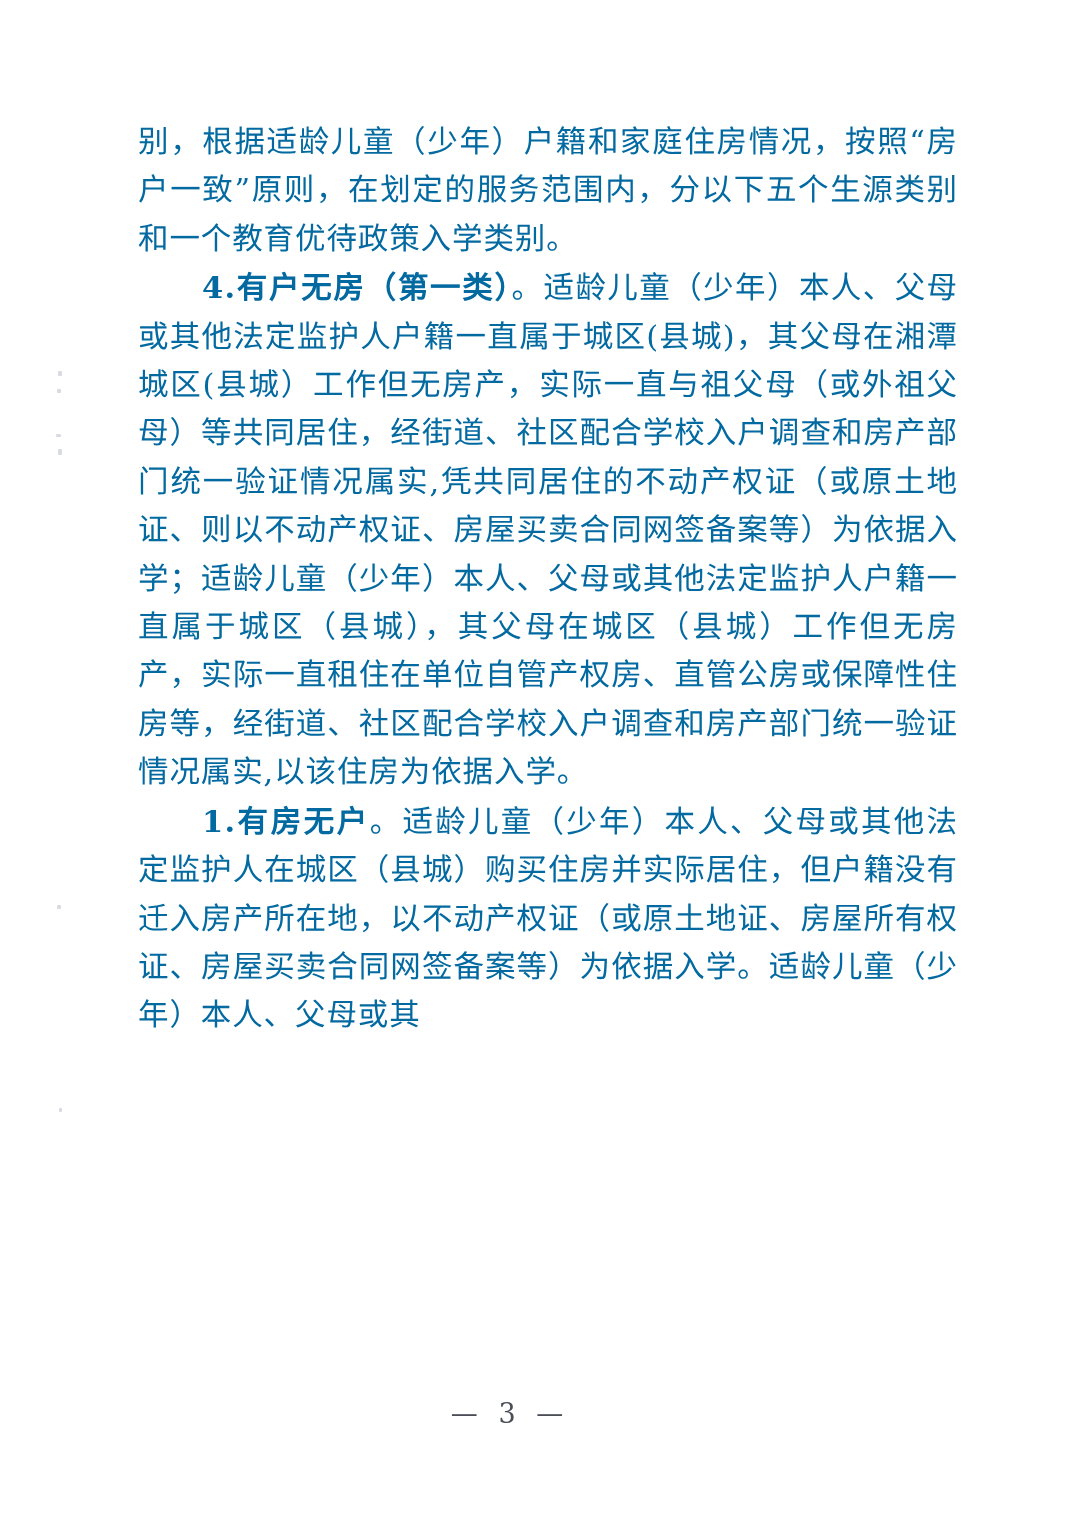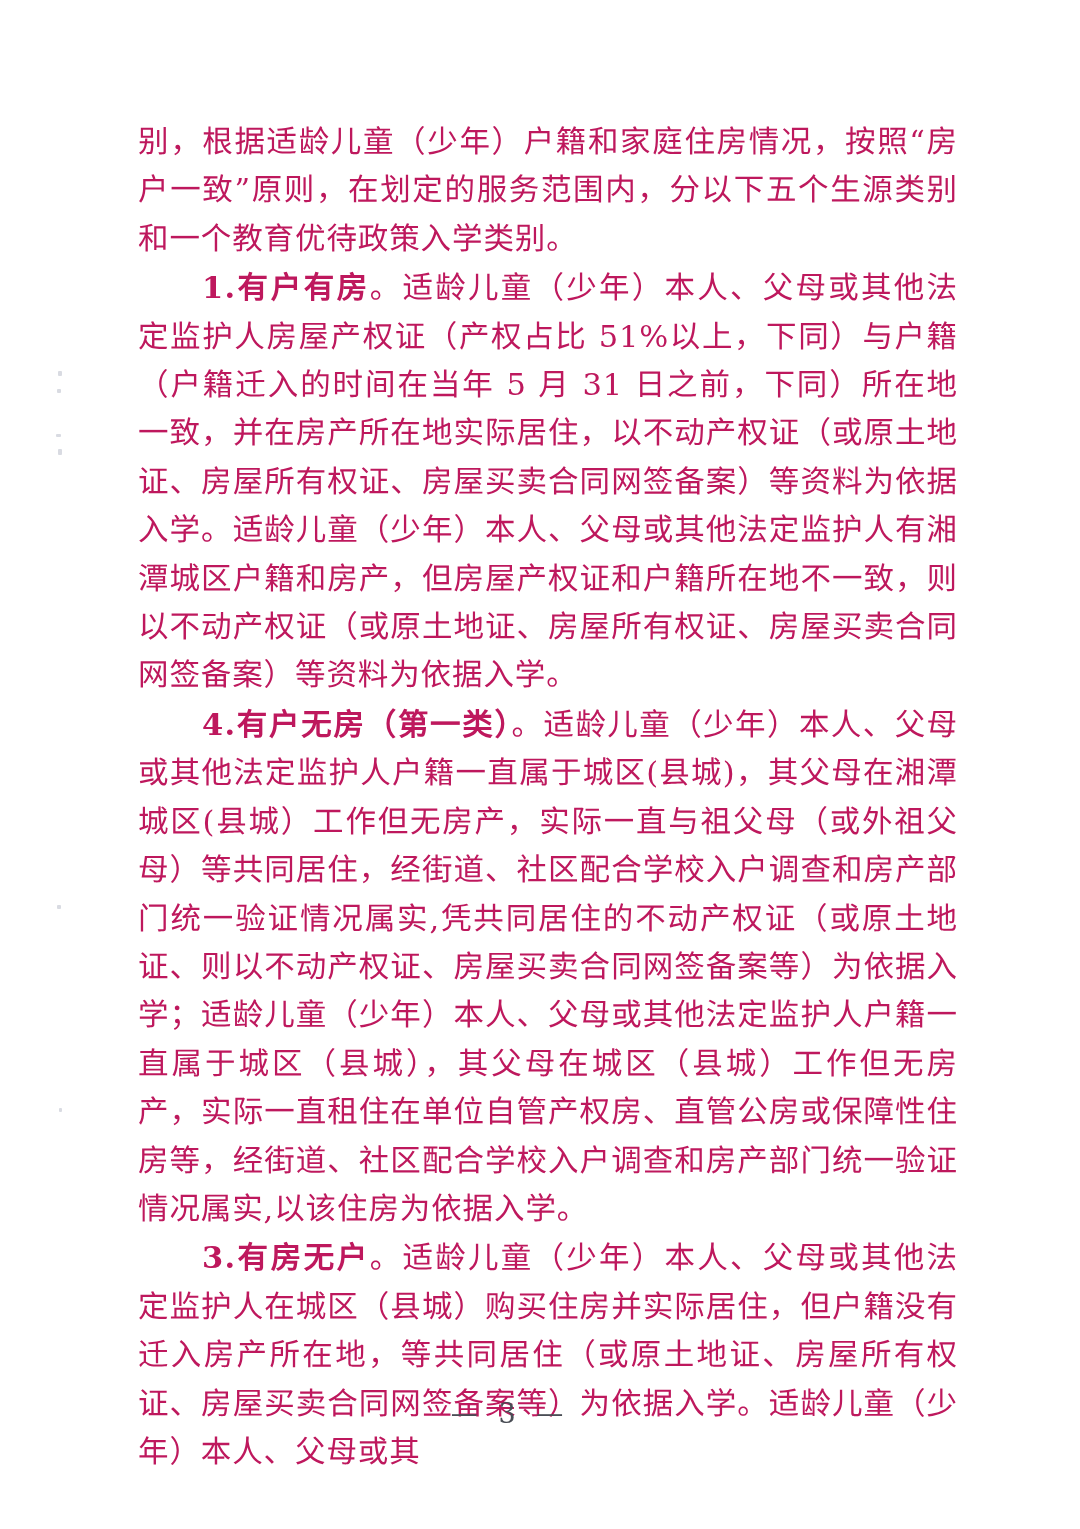--- a/index.html
+++ b/index.html
@@ -30,21 +30,21 @@
     position: absolute;
     left: 138px;
     top: 118px;
     width: 820px;
   }
 
   .para {
     font-family: "DejaVu Serif", "Liberation Serif", serif;
     font-size: 30.5px;
     line-height: 48.4px;
-    color: #be185d;
+    color: #0369a1;
     text-align: justify;
     text-justify: inter-character;
     letter-spacing: 0.9px;
     margin: 0;
     text-indent: 0;
     -webkit-font-smoothing: antialiased;
   }
 
   .para + .para {
     margin-top: 0px;
@@ -81,23 +81,22 @@
   <div class="speck" style="left:57px; top:389px; width:4px; height:4px;"></div>
   <div class="speck" style="left:56px; top:434px; width:5px; height:3px;"></div>
   <div class="speck" style="left:58px; top:449px; width:4px; height:6px;"></div>
   <div class="speck" style="left:57px; top:905px; width:4px; height:4px;"></div>
   <div class="speck" style="left:59px; top:1108px; width:3px; height:4px;"></div>
 
   <div class="content">
 
     <p class="para"><span>别，根据适龄儿童（少年）户籍和家庭住房情况，按照“房户一致”原则，在划定的服务范围内，分以下五个生源类别和一个教育优待政策入学类别。</span></p>
 
-    <p class="para indent"><span class="lead">1.有户有房</span><span>。适龄儿童（少年）本人、父母或其他法定监护人房屋产权证（产权占比 51%以上，下同）与户籍（户籍迁入的时间在当年 5 月 31 日之前，下同）所在地一致，并在房产所在地实际居住，以不动产权证（或原土地证、房屋所有权证、房屋买卖合同网签备案）等资料为依据入学。适龄儿童（少年）本人、父母或其他法定监护人有湘潭城区户籍和房产，但房屋产权证和户籍所在地不一致，则以不动产权证（或原土地证、房屋所有权证、房屋买卖合同网签备案）等资料为依据入学。</span></p>
 
     <p class="para indent"><span class="lead">4.有户无房（第一类）</span><span>。适龄儿童（少年）本人、父母或其他法定监护人户籍一直属于城区(县城)，其父母在湘潭城区(县城）工作但无房产，实际一直与祖父母（或外祖父母）等共同居住，经街道、社区配合学校入户调查和房产部门统一验证情况属实,凭共同居住的不动产权证（或原土地证、则以不动产权证、房屋买卖合同网签备案等）为依据入学；适龄儿童（少年）本人、父母或其他法定监护人户籍一直属于城区（县城），其父母在城区（县城）工作但无房产，实际一直租住在单位自管产权房、直管公房或保障性住房等，经街道、社区配合学校入户调查和房产部门统一验证情况属实,以该住房为依据入学。</span></p>
 
-    <p class="para indent"><span class="lead">3.有房无户</span><span>。适龄儿童（少年）本人、父母或其他法定监护人在城区（县城）购买住房并实际居住，但户籍没有迁入房产所在地，等共同居住（或原土地证、房屋所有权证、房屋买卖合同网签备案等）为依据入学。适龄儿童（少年）本人、父母或其</span></p>
+    <p class="para indent"><span class="lead">1.有房无户</span><span>。适龄儿童（少年）本人、父母或其他法定监护人在城区（县城）购买住房并实际居住，但户籍没有迁入房产所在地，以不动产权证（或原土地证、房屋所有权证、房屋买卖合同网签备案等）为依据入学。适龄儿童（少年）本人、父母或其</span></p>
 
   </div>
 
   <div class="footer">— 3 —</div>
 
 </div>
 
 </body></html>

